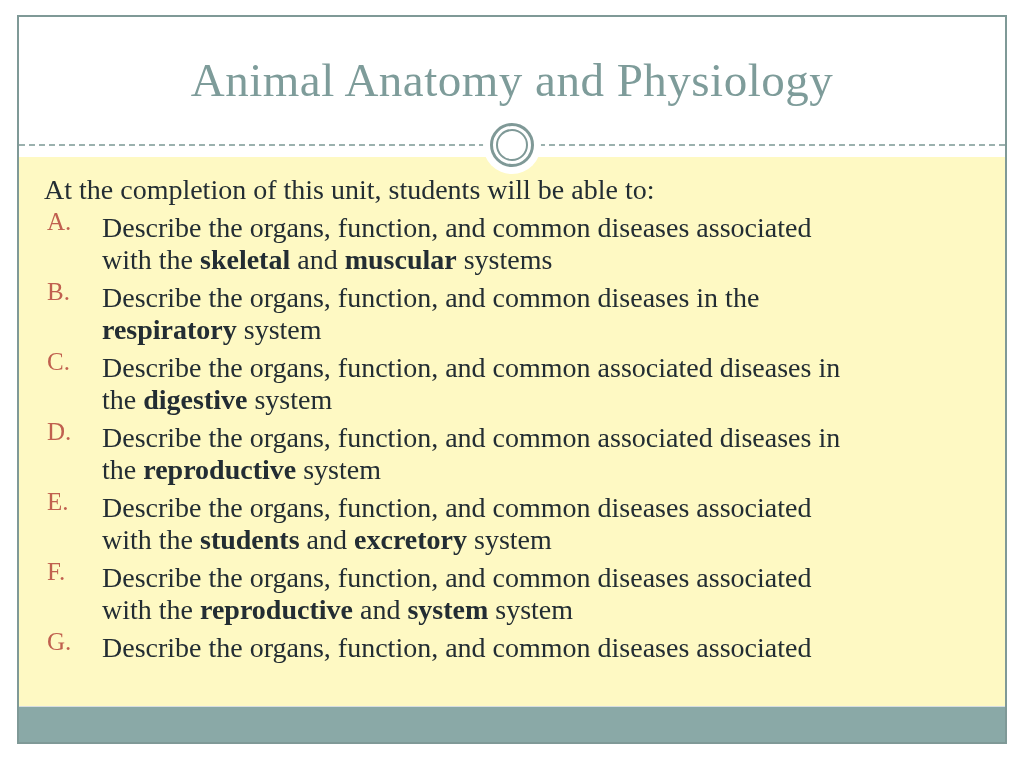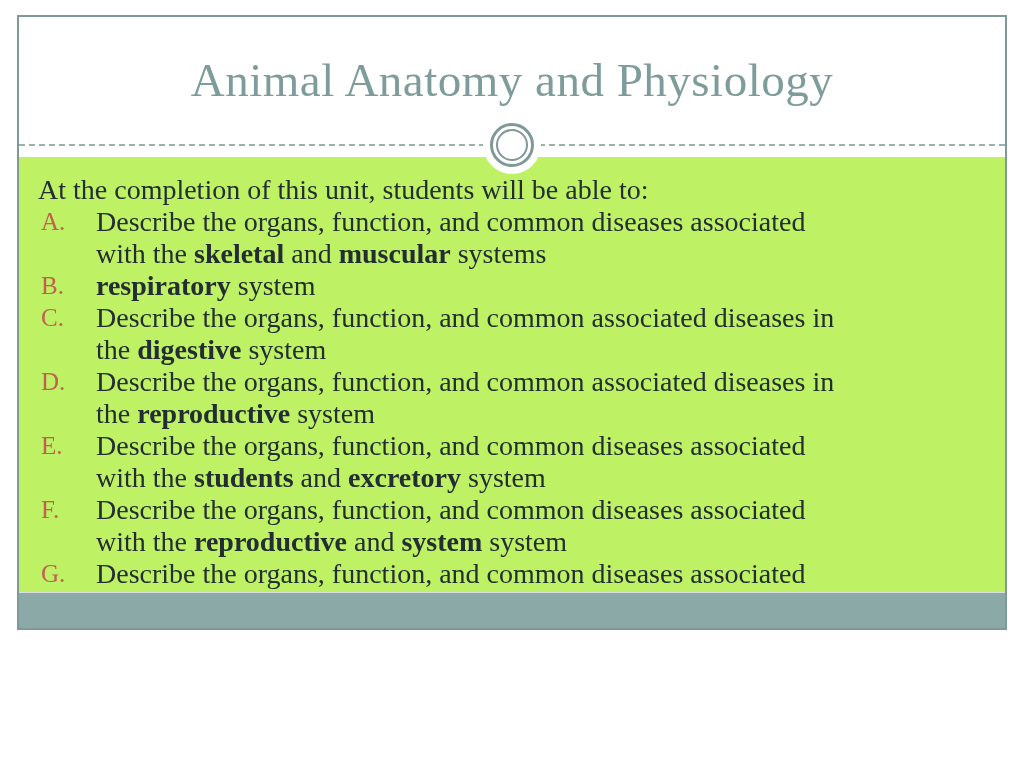--- a/index.html
+++ b/index.html
@@ -9,21 +9,21 @@
     height: 768px;
     background: #ffffff;
     font-family: "Liberation Serif", "DejaVu Serif", serif;
     overflow: hidden;
   }
   .slide-frame {
     position: absolute;
     left: 17px;
     top: 15px;
     width: 990px;
-    height: 615px;
+    height: 729px;
     border: 2px solid #7f9997;
     box-sizing: border-box;
     background: #ffffff;
     display: flex;
     flex-direction: column;
   }
   
   .title-zone {
     position: relative;
     height: 140px;
@@ -75,22 +75,22 @@
   .ring-inner {
     width: 32px;
     height: 32px;
     border: 2px solid #7f9997;
     border-radius: 50%;
     box-sizing: border-box;
   }
   
   .body-zone {
     flex: 1 1 auto;
-    background: #bef264;
-    padding: 17px 18px 0 19px;
+    background: #fef9c3;
+    padding: 17px 18px 0 25px;
     color: #232d33;
     font-size: 28px;
     line-height: 32px;
   }
   .intro-line {
     margin: 0;
   }
   .objectives {
     margin: 0;
     padding: 0;
@@ -102,20 +102,21 @@
   .obj-marker {
     flex: 0 0 58px;
     padding-left: 3px;
     box-sizing: border-box;
     color: #c0604f;
     font-size: 25px;
     line-height: 32px;
   }
   .obj-text {
     flex: 1 1 auto;
+    margin-top: 6px;
   }
   .obj-line {
     white-space: nowrap;
   }
   .kw {
     font-weight: bold;
     text-decoration-thickness: 2.5px;
     text-underline-offset: 4px;
   }
   
@@ -146,20 +147,21 @@
         <div class="obj-item">
           <span class="obj-marker">A.</span>
           <div class="obj-text">
             <div class="obj-line">Describe the organs, function, and common diseases associated</div>
             <div class="obj-line">with the <span class="kw">skeletal</span> and <span class="kw">muscular</span> systems</div>
           </div>
         </div>
         <div class="obj-item">
           <span class="obj-marker">B.</span>
           <div class="obj-text">
+            <div class="obj-line">Describe the organs, function, and common diseases in the</div>
             <div class="obj-line"><span class="kw">respiratory</span> system</div>
           </div>
         </div>
         <div class="obj-item">
           <span class="obj-marker">C.</span>
           <div class="obj-text">
             <div class="obj-line">Describe the organs, function, and common associated diseases in</div>
             <div class="obj-line">the <span class="kw">digestive</span> system</div>
           </div>
         </div>

